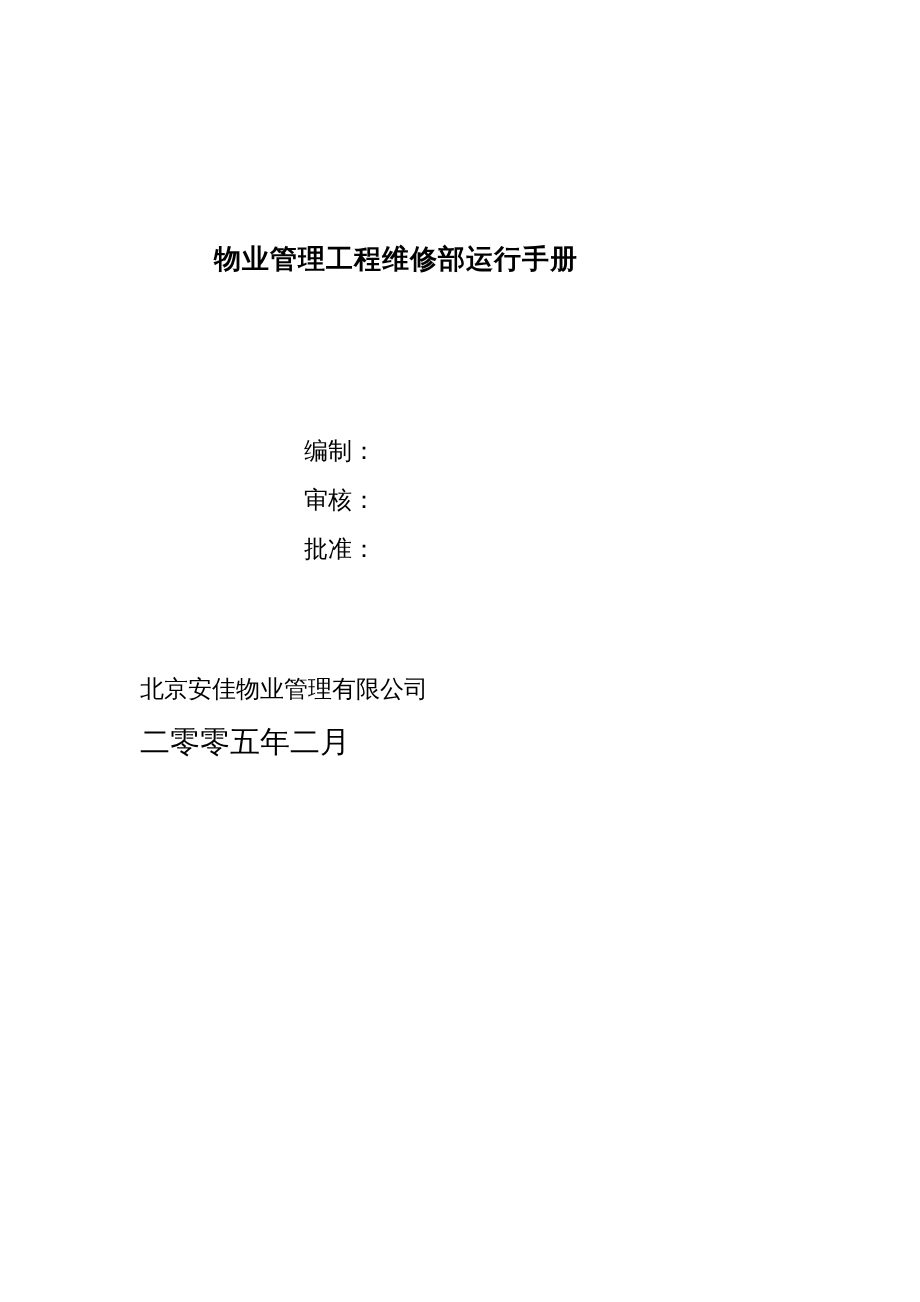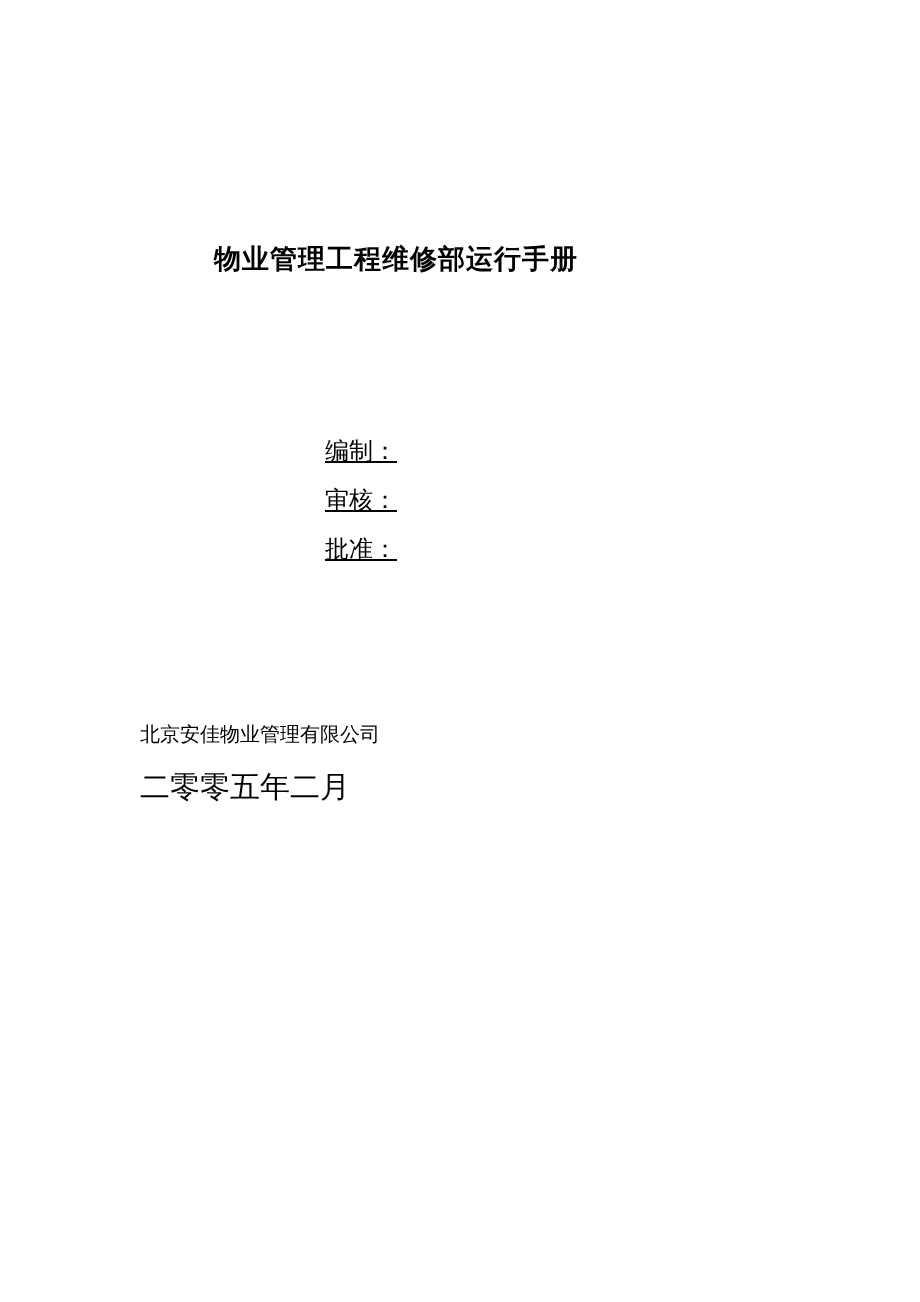--- a/index.html
+++ b/index.html
@@ -24,39 +24,37 @@
     text-align: center;
     font-size: 27px;
     line-height: 32px;
     font-weight: bold;
     letter-spacing: 1px;
     white-space: nowrap;
   }
   .signature-block {
     position: absolute;
     top: 438px;
-    left: 325px;
-    text-decoration: underline;
+    left: 304px;
   }
   .signature-label {
     font-size: 24px;
     line-height: 26px;
     margin-bottom: 23px;
     white-space: nowrap;
   }
   .footer-block {
     position: absolute;
     top: 674px;
     left: 140px;
   }
   .company-name {
-    font-size: 20px;
+    font-size: 24px;
     line-height: 30px;
     white-space: nowrap;
-    margin-top: 45px;
   }
   .doc-date {
     font-size: 30px;
     line-height: 28px;
     margin-top: 24px;
     white-space: nowrap;
   }
 </style>
 </head>
 <body>

